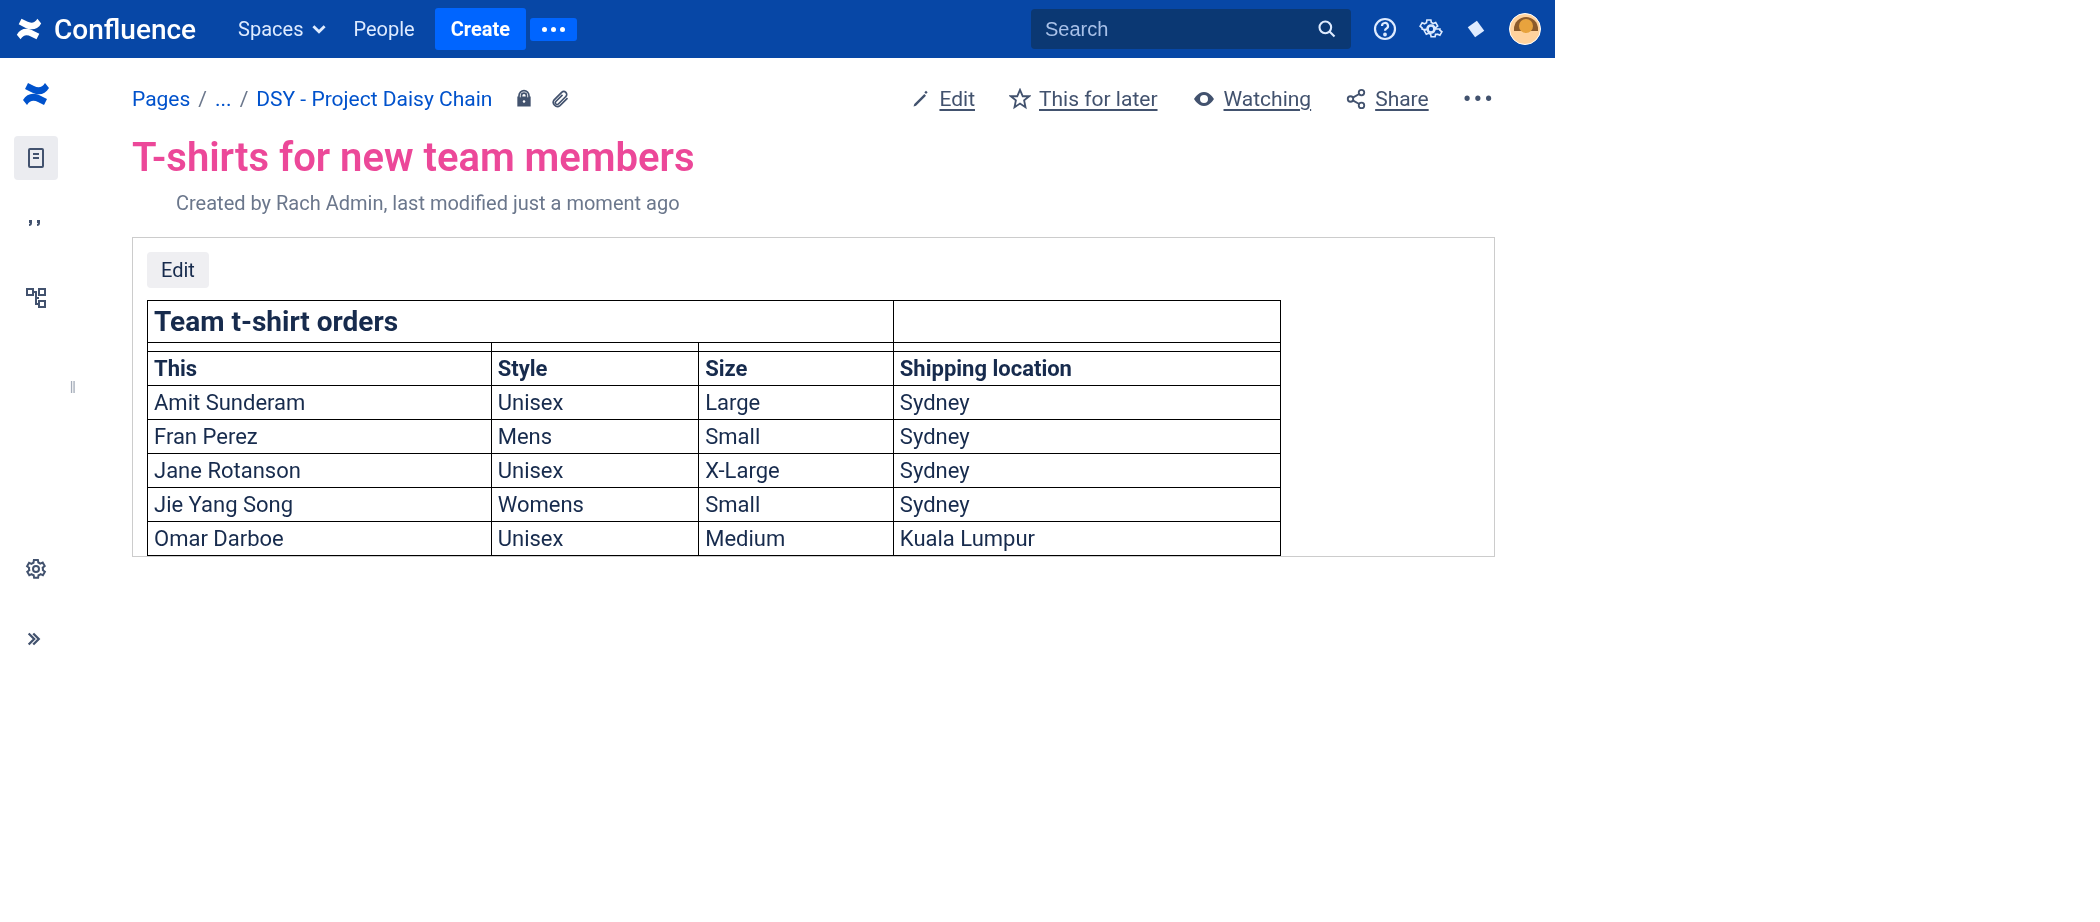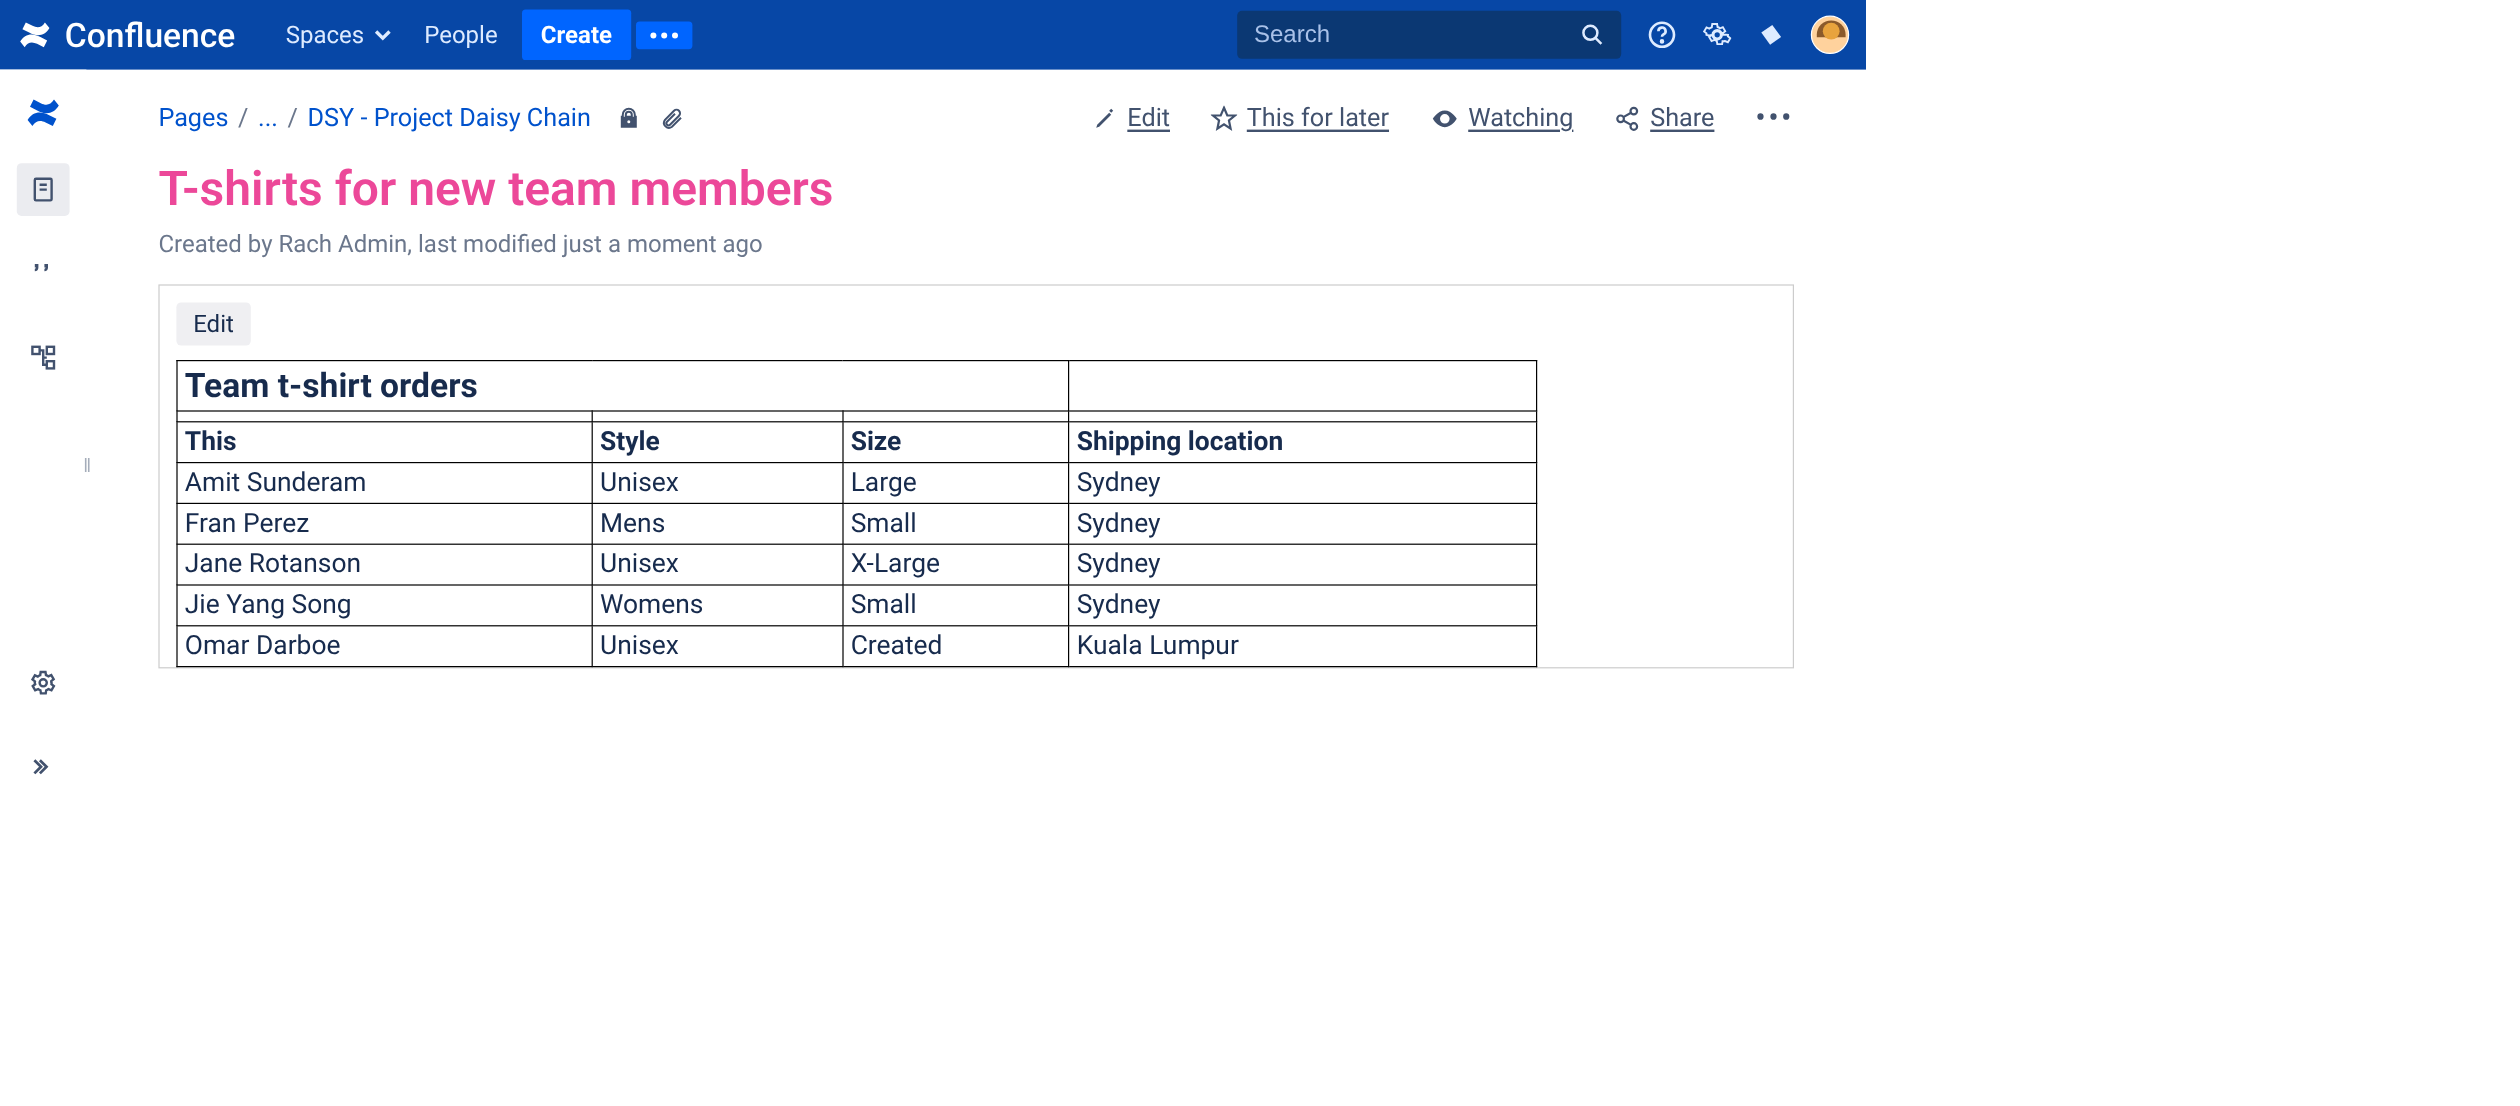--- a/index.html
+++ b/index.html
@@ -34,21 +34,21 @@
   .crumb-row { display:flex; align-items:center; gap:8px; font-size:21px;}
   .crumb-row a { color:#0052cc; text-decoration:none;}
   .crumb-row .sep { color:#6b778c;}
   .crumb-icons { display:flex; gap:16px; margin-left:14px; color:#42526e;}
   .crumb-icons .ci { cursor:pointer;}
   .page-actions { margin-left:auto; display:flex; align-items:center; gap:34px; color:#42526e; font-size:21px;}
   .page-actions .act { display:flex; align-items:center; gap:8px; cursor:pointer;}
   .page-actions .act .lbl { text-decoration:underline; text-underline-offset:3px;}
   .page-actions .kebab { font-size:26px; letter-spacing:2px; cursor:pointer;}
   h1.title { font-size:40px; font-weight:600; margin-top:20px; color:#ec4899;}
-  .byline { color:#6b778c; font-size:20px; margin-top:10px;}
+  .byline { color:#6b778c; font-size:20px; margin-top:10px;margin-left:44px;}
   .intro { font-size:22px; margin-top:32px;}
   .panel { border:1px solid #ccc; margin-top:22px; padding:14px 14px 0 14px;}
   .edit-btn { display:inline-block; background:#efeff2; border-radius:4px; padding:6px 14px; font-size:20px; cursor:pointer; color:#172b4d;}
   table.tshirt { border-collapse:collapse; width:1134px; margin-top:12px; font-size:22px;}
   table.tshirt td, table.tshirt th { border:1px solid #000; padding:4px 6px; text-align:left; font-weight:400;}
   table.tshirt .big-hdr { font-size:28px; font-weight:700;}
   table.tshirt .col-hdr td { font-weight:700;}
   
   svg { display:block;}
 </style>
@@ -270,20 +270,20 @@
             </tr>
             <tr>
               <td>Jie Yang Song</td>
               <td>Womens</td>
               <td>Small</td>
               <td>Sydney</td>
             </tr>
             <tr>
               <td>Omar Darboe</td>
               <td>Unisex</td>
-              <td>Created</td>
+              <td>Medium</td>
               <td>Kuala Lumpur</td>
             </tr>
           </tbody>
       </table>
     </div>
   </div>
 </div>
 
 </body></html>

